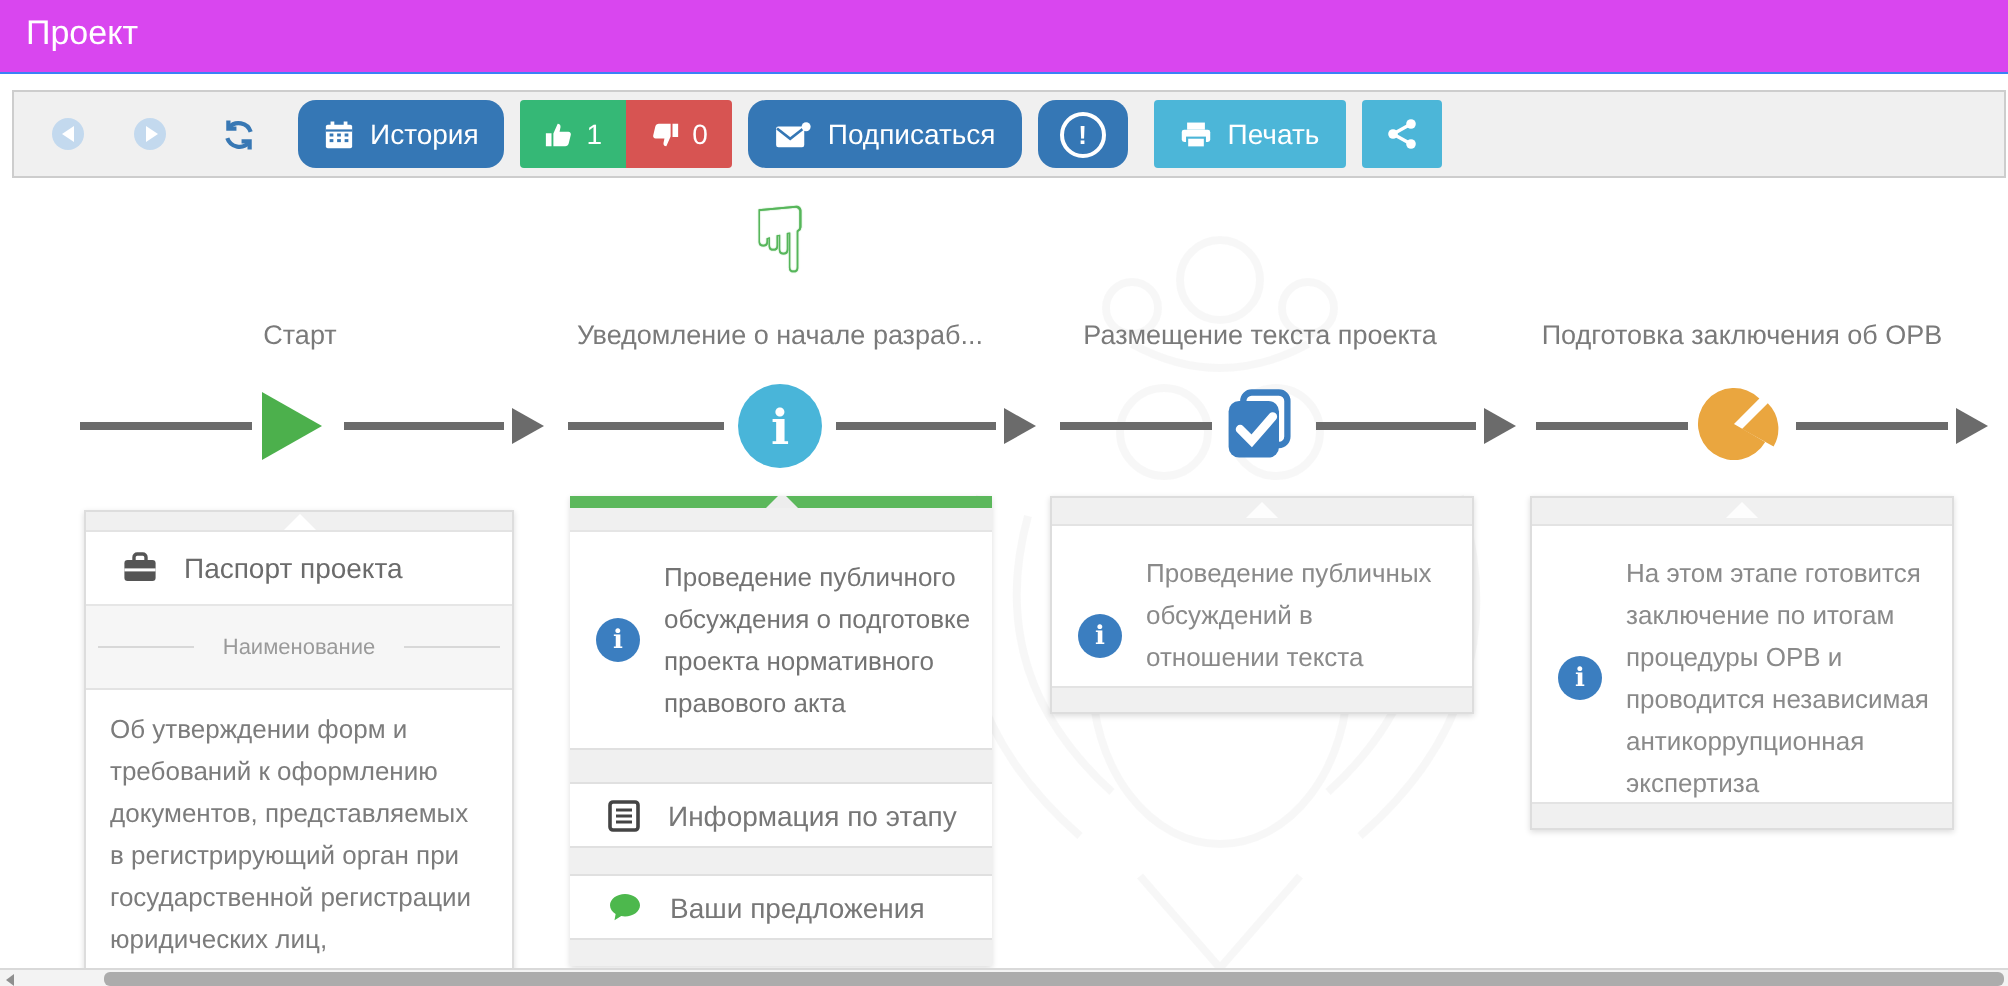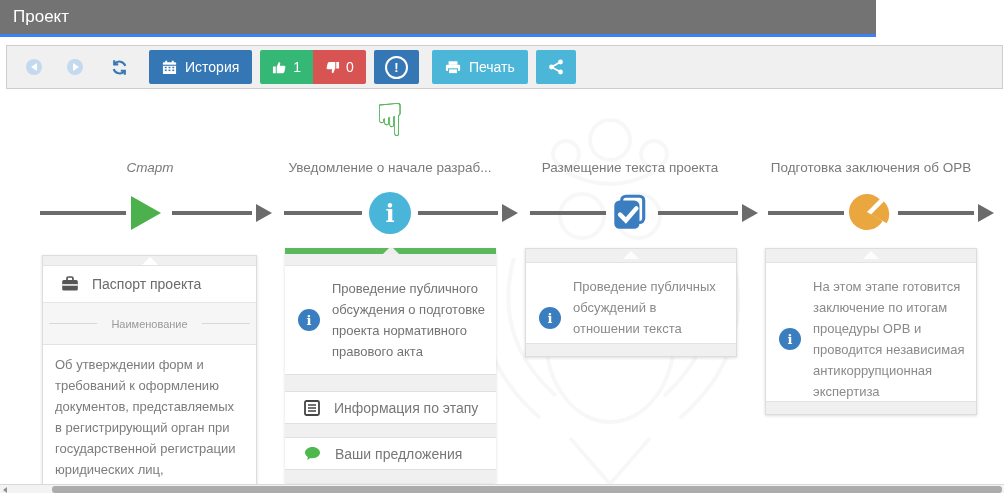--- a/index.html
+++ b/index.html
@@ -1,50 +1,50 @@
 <!DOCTYPE html>
 <html><head>
 <meta charset="utf-8">
 <style>
   html,body{margin:0;padding:0;background:#fff;}
   .app{position:relative;width:1004px;height:493px;overflow:hidden;
        font-family:"Liberation Sans",sans-serif;background:#fff;}
 
   
-  .hdr{position:absolute;left:0;top:0;width:876px;height:37px;background:#737373;
-       border-bottom:3px solid #3b82f6;box-sizing:border-box;}
+  .hdr{position:absolute;left:0;top:0;width:1004px;height:37px;background:#d946ef;
+       border-bottom:1px solid #3b82f6;box-sizing:border-box;}
   .hdr span{position:absolute;left:13px;top:7px;color:#fff;font-size:17px;}
 
   
   .tbar{position:absolute;left:6px;top:45px;width:997px;height:44px;background:#f0f0f0;
         border:1px solid #cdcdcd;box-sizing:border-box;display:flex;align-items:center;}
   .navcirc{width:16px;height:16px;border-radius:50%;background:#c3d9ee;display:inline-flex;
            align-items:center;justify-content:center;flex:0 0 auto;cursor:pointer;}
   .tri{width:0;height:0;display:block;}
   .tri-l{border-top:4px solid transparent;border-bottom:4px solid transparent;border-right:6px solid #fff;margin-right:1px;}
   .tri-r{border-top:4px solid transparent;border-bottom:4px solid transparent;border-left:6px solid #fff;margin-left:1px;}
   .refresh{display:inline-flex;flex:0 0 auto;cursor:pointer;}
   .btn{display:inline-flex;align-items:center;gap:8px;height:34px;padding:0 13px;border:none;
        border-radius:2px;color:#fff;font-size:14px;font-family:inherit;cursor:pointer;flex:0 0 auto;}
-  .btn-blue{background:#3577b5;}
+  .btn-blue{background:#3577b5;border-radius:9px;}
   .btn-lblue{background:#4cb6d8;}
   .votes{display:inline-flex;flex:0 0 auto;border-radius:2px;overflow:hidden;}
   .vote{display:inline-flex;align-items:center;gap:6px;height:34px;padding:0 12px;border:none;
         color:#fff;font-size:14px;font-family:inherit;cursor:pointer;}
   .vote.up{background:#35b876;}
   .vote.down{background:#d75452;}
   .excl{width:19px;height:19px;border:2px solid #fff;border-radius:50%;display:inline-flex;
         align-items:center;justify-content:center;font-size:13px;font-weight:bold;color:#fff;}
 
   
   .wmark{position:absolute;left:430px;top:88px;opacity:0.05;pointer-events:none;}
 
   
   .stlabel{position:absolute;top:160px;font-size:13.5px;color:#7a7a7a;text-align:center;}
-  .stl0{left:100px;width:100px;font-style:italic;}
+  .stl0{left:100px;width:100px;}
   .stl1{left:278px;width:224px;}
   .stl2{left:528px;width:204px;}
   .stl3{left:763px;width:216px;}
   .hand{position:absolute;left:366px;top:97px;width:48px;text-align:center;font-size:46px;
         line-height:1;color:#56b65a;font-family:"DejaVu Sans",sans-serif;text-shadow:0 0 .6px #56b65a;}
 
   
   .tl-seg{position:absolute;top:211px;height:4px;background:#6b6b6b;}
   .seg1{left:40px;width:86px;} .seg2{left:172px;width:80px;} .seg3{left:284px;width:78px;}
   .seg4{left:418px;width:80px;} .seg5{left:530px;width:76px;} .seg6{left:658px;width:80px;}
@@ -173,20 +173,28 @@
         </svg>
         <span>1</span>
       </button>
       <button class="vote down">
         <svg width="15" height="15" viewBox="0 0 16 16" fill="#fff" style="transform:rotate(180deg)">
           <path d="M1 7h3v7H1zM5 14V7.2L7.3 2c1 0 1.7.8 1.5 1.8L8.3 6.2H13c.9 0 1.5.8 1.3 1.6l-1.1 4.6c-.2.9-1 1.6-1.9 1.6z"></path>
         </svg>
         <span>0</span>
       </button>
     </div>
+    <button class="btn btn-blue" style="margin-left:8px">
+      <svg width="19" height="15" viewBox="0 0 20 16">
+        <rect x="1" y="3.5" width="15" height="11" rx="1.2" fill="#fff"></rect>
+        <path d="M1.5 4.5 L8.5 10 L15.5 4.5" stroke="#3577b5" stroke-width="1.4" fill="none"></path>
+        <circle cx="17" cy="3.6" r="2.4" fill="#fff"></circle>
+      </svg>
+      <span>Подписаться</span>
+    </button>
     <button class="btn btn-blue" style="margin-left:8px;padding:0 11px">
       <span class="excl">!</span>
     </button>
     <button class="btn btn-lblue" style="margin-left:13px">
       <svg width="16" height="15" viewBox="0 0 18 16">
         <rect x="4" y="1" width="10" height="4" fill="#fff"></rect>
         <rect x="1" y="5" width="16" height="7" rx="1.4" fill="#fff"></rect>
         <rect x="4" y="9.5" width="10" height="5.5" fill="#fff" stroke="#4cb6d8" stroke-width="1.2"></rect>
       </svg>
       <span>Печать</span>

